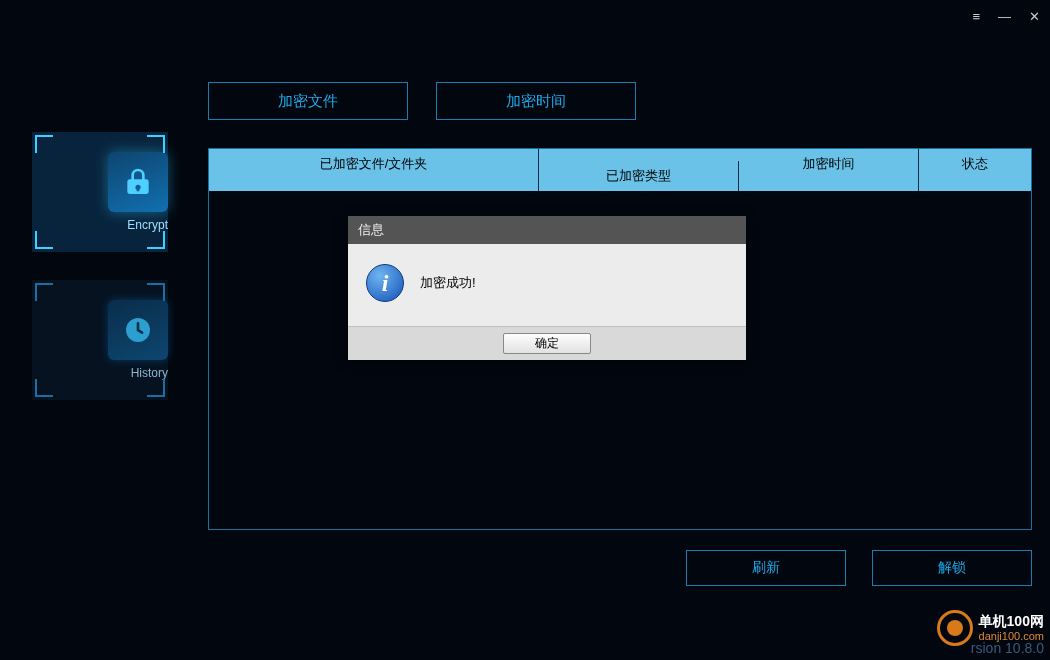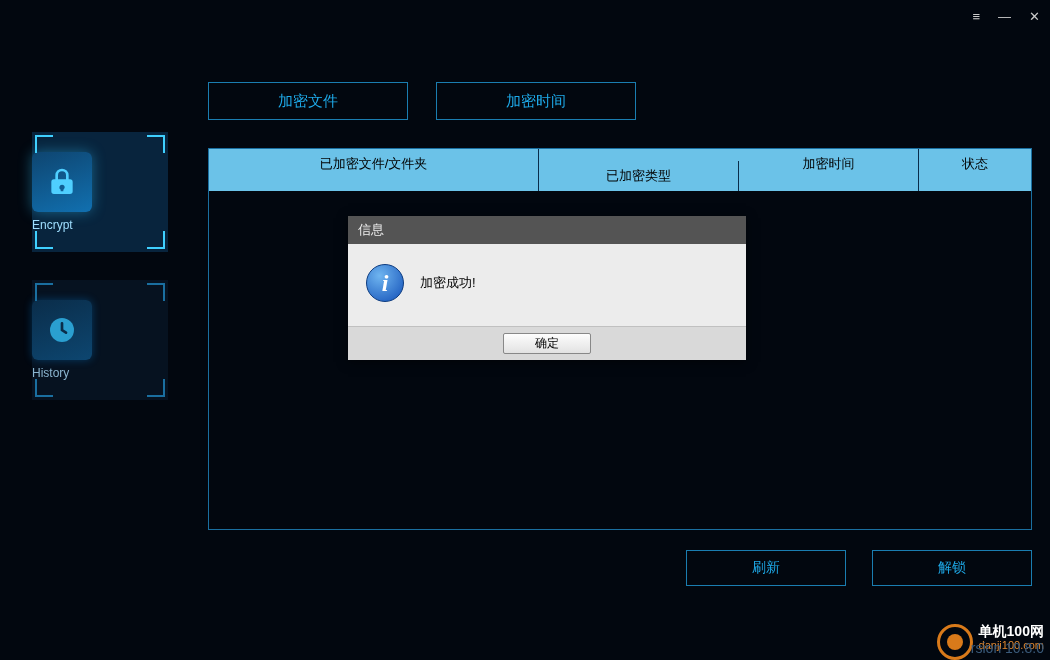--- a/index.html
+++ b/index.html
@@ -58,21 +58,21 @@
       padding-left: 32px;
       padding-top: 100px;
     }
     .nav-item {
       width: 136px;
       height: 120px;
       margin-bottom: 28px;
       position: relative;
       display: flex;
       flex-direction: column;
-      align-items: flex-start;
+      align-items: flex-end;
       justify-content: center;
       cursor: pointer;
       background: rgba(10, 30, 50, 0.5);
     }
     .nav-corners::before,
     .nav-corners::after,
     .nav-corners-bottom::before,
     .nav-corners-bottom::after {
       content: '';
       position: absolute;
@@ -245,22 +245,23 @@
       right: 6px;
       bottom: 4px;
       font-size: 14px;
       color: #3a5a7a;
     }
     .watermark {
       position: absolute;
       right: 0px;
       bottom: 0px;
       display: flex;
+      align-items: center;
       gap: 6px;
-      padding: 4px 6px 0 6px;
+      padding: 4px 6px 14px 6px;
     }
     .wm-circle {
       width: 36px;
       height: 36px;
       border-radius: 50%;
       border: 3px solid #d97a1a;
       position: relative;
     }
     .wm-circle-inner {
       position: absolute;

